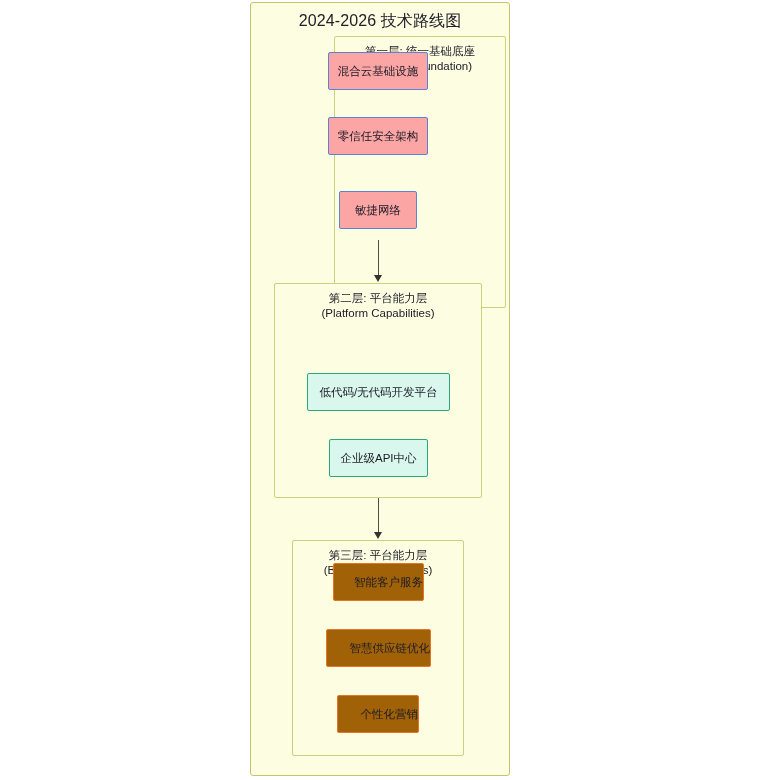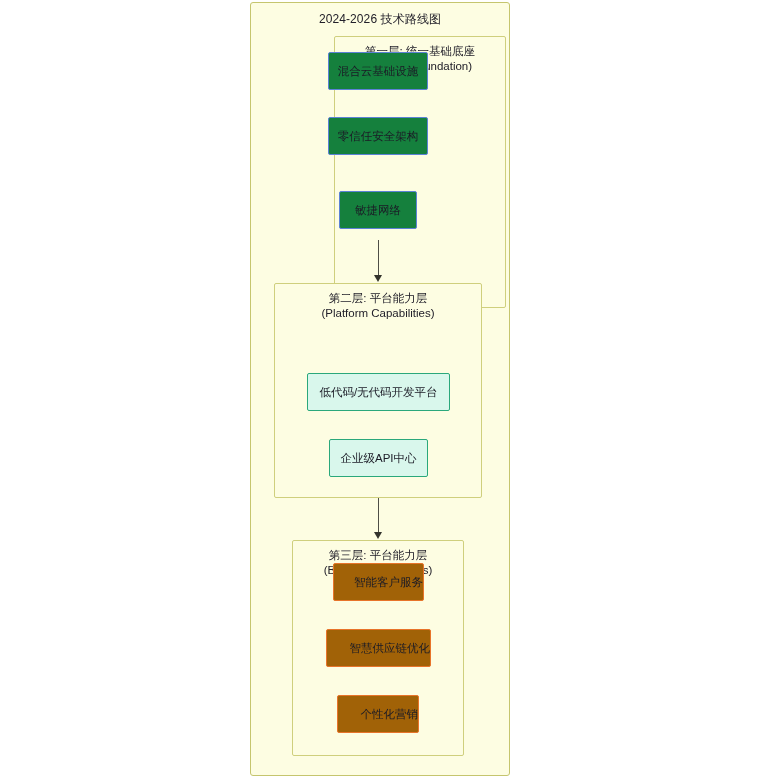--- a/index.html
+++ b/index.html
@@ -31,21 +31,21 @@
     border: 1px solid #c5c56e;
     border-radius: 3px;
     box-sizing: border-box;
   }
   .outer-title {
     position: absolute;
     left: 0;
     top: 8px;
     width: 100%;
     text-align: center;
-    font-size: 12px;
+    font-size: 16px;
     color: #22202a;
     letter-spacing: 0.1px;
   }
 
   
   .layer {
     position: absolute;
     background: #fdfde2;
     border: 1px solid #cfcf7d;
     border-radius: 2px;
@@ -84,21 +84,21 @@
     box-sizing: border-box;
     display: flex;
     align-items: center;
     justify-content: center;
     font-size: 11.5px;
     color: #1b1b26;
     border-radius: 2px;
     white-space: nowrap;
   }
   .node.blue {
-    background: #15803d;
+    background: #fca5a5;
     border: 1.3px solid #5c82d6;
   }
   .node.green {
     background: #d9f7ec;
     border: 1.3px solid #2aa87b;
   }
   .node.orange {
     background: #a16207;
     border: 1.3px solid #e8742a;
     justify-content: flex-end;

